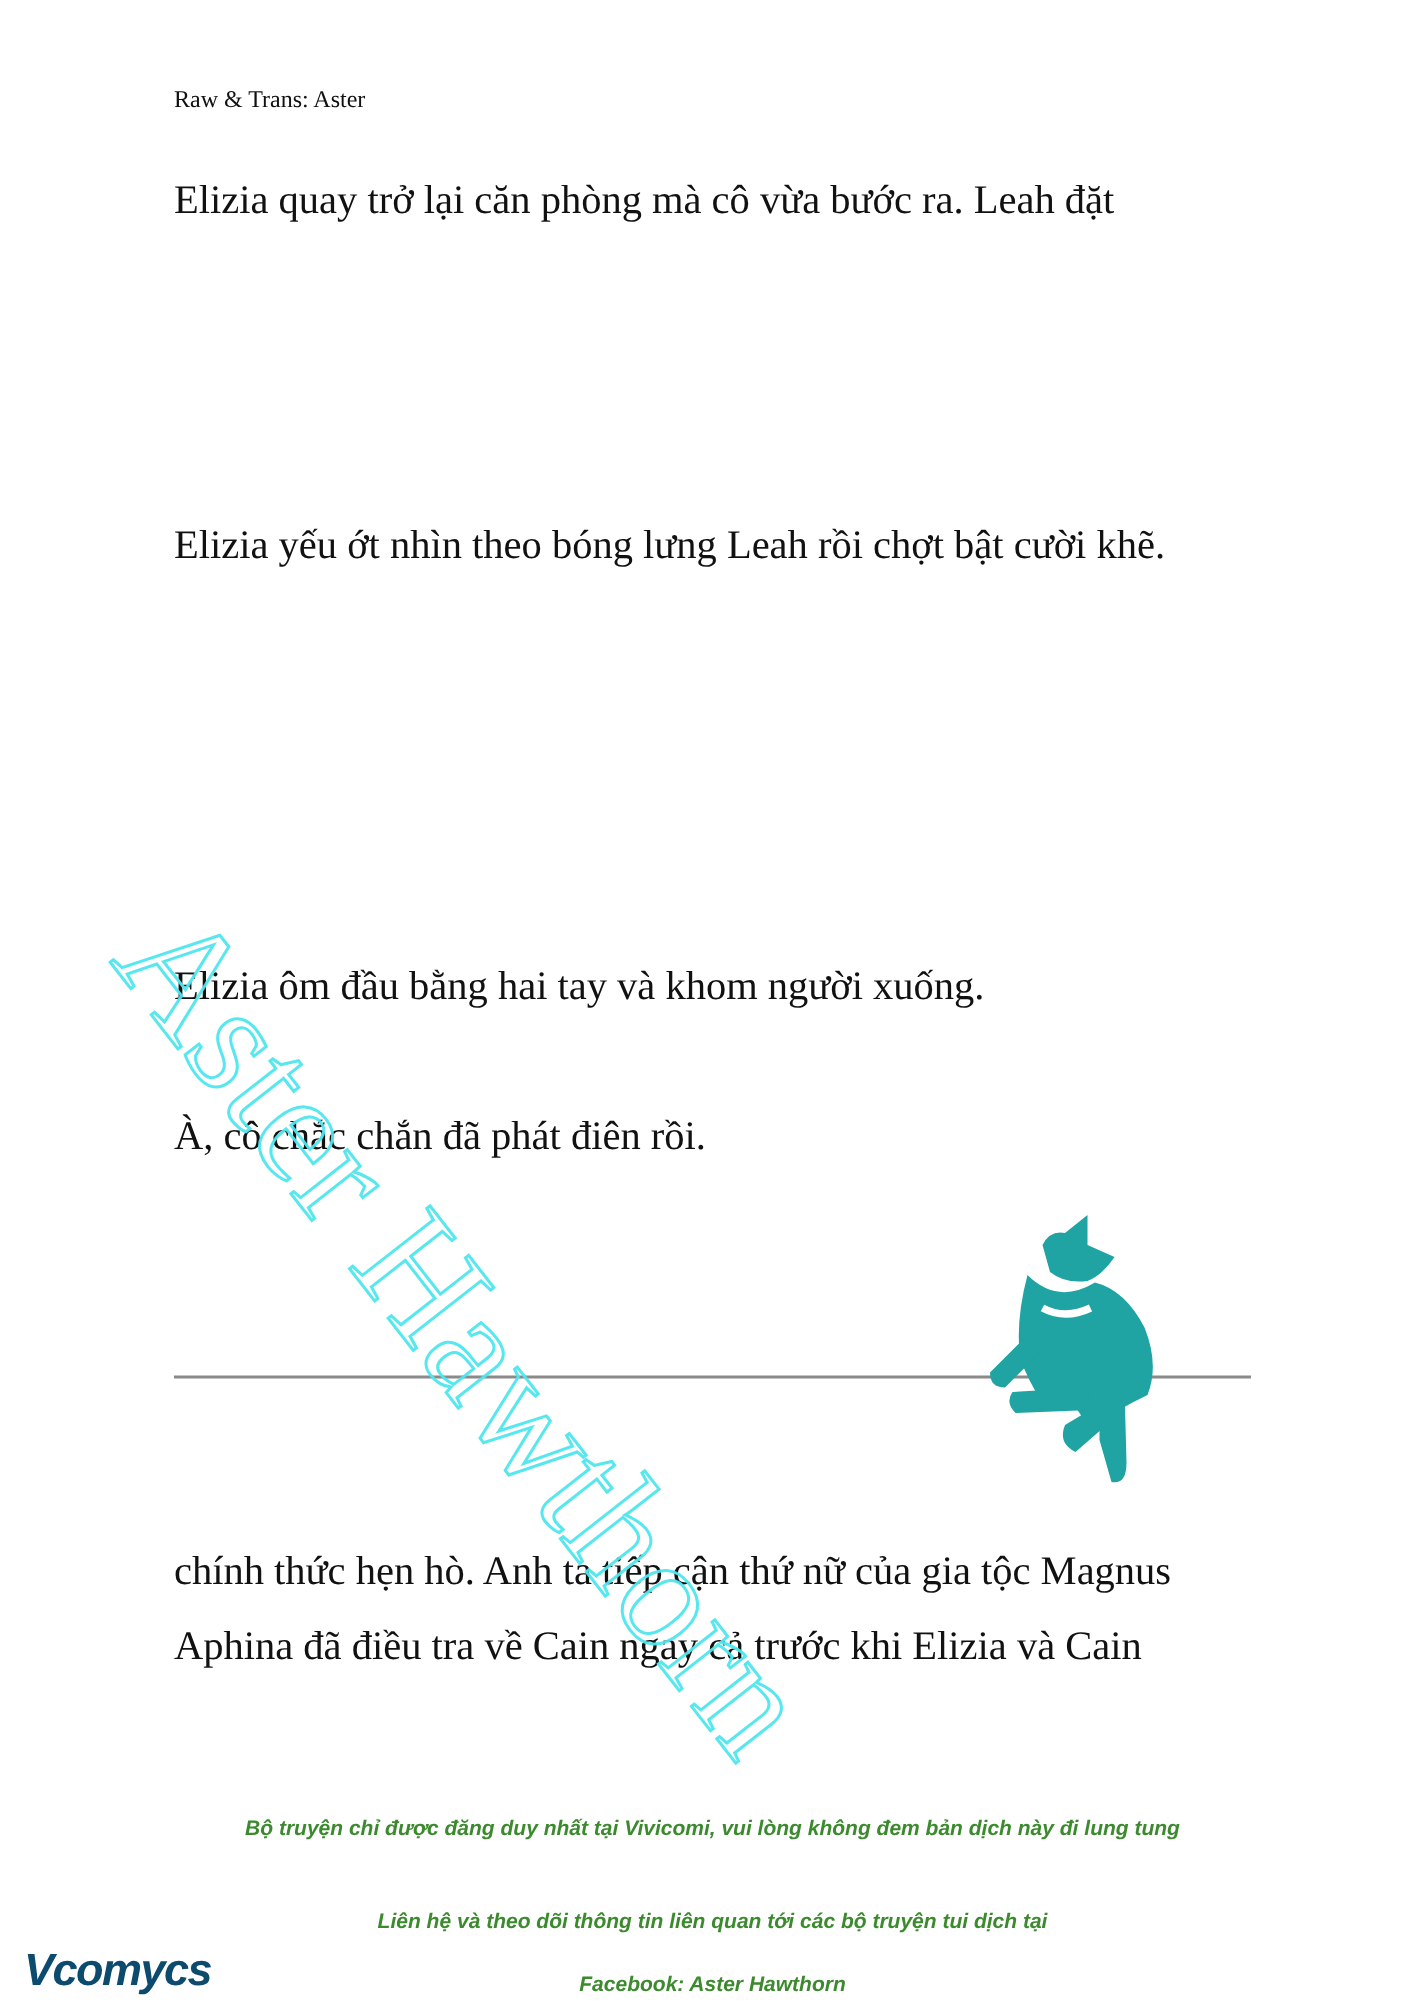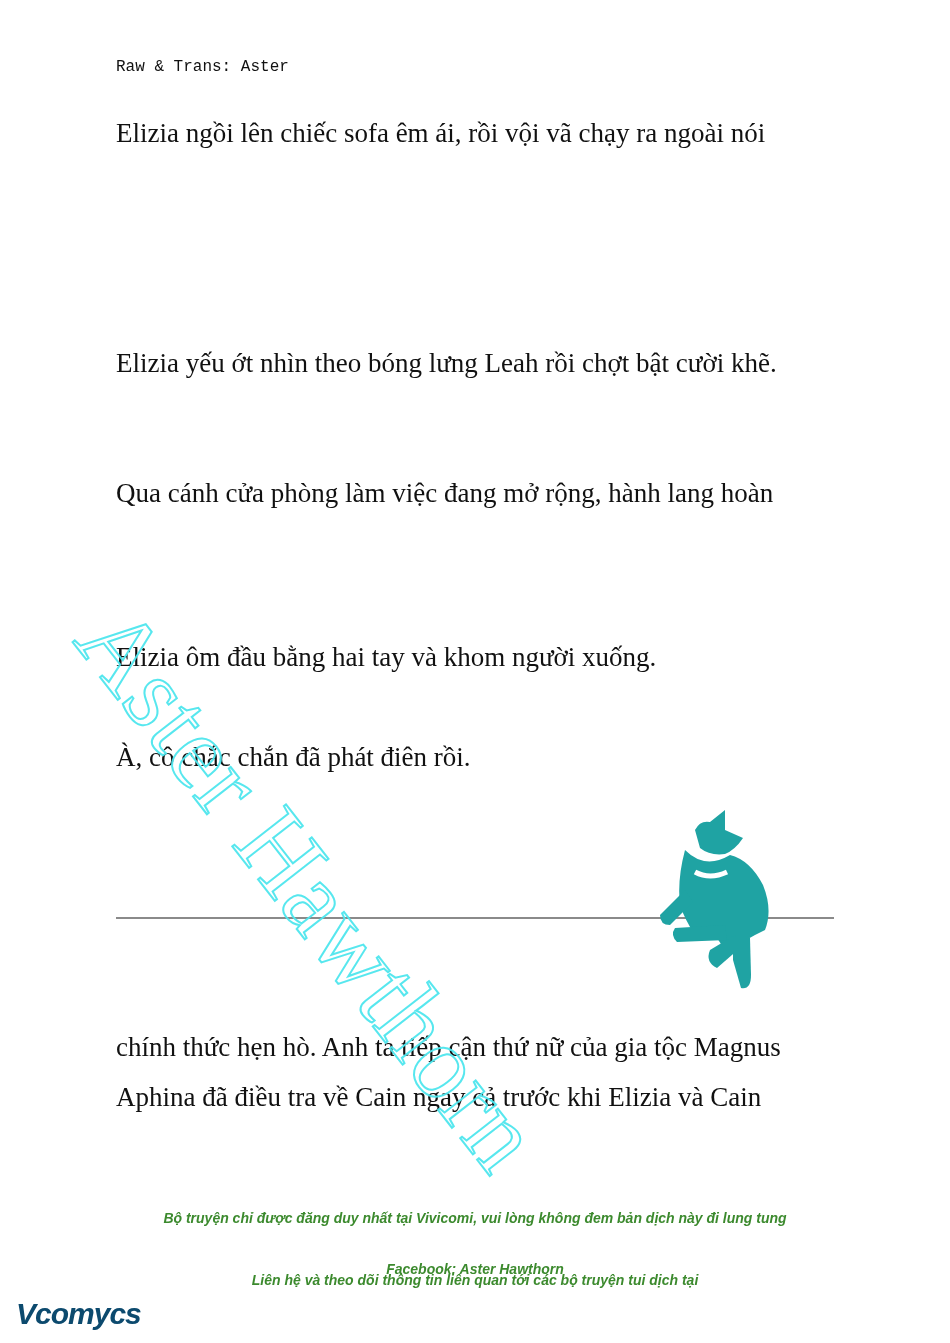--- a/index.html
+++ b/index.html
@@ -1,39 +1,38 @@
 <!DOCTYPE html>
 <html><head>
 <meta charset="utf-8">
 <style>
   html, body { margin: 0; padding: 0; }
   body { width: 950px; height: 1343px; background: #ffffff; position: relative; overflow: hidden; font-family: "Liberation Serif", serif; }
-  .header { position: absolute; left: 116px; top: 58px; font-family: Liberation Mono, monospace; font-size: 16px; color: #111; }
+  .header { position: absolute; left: 116px; top: 58px; font-family: Liberation Serif, serif; font-size: 16px; color: #111; }
   .para { position: absolute; left: 116px; width: 740px; font-size: 27px; line-height: 50px; color: #111; }
   .divider { position: absolute; left: 116px; top: 917px; width: 718px; height: 2px; background: #8a8a8a; }
   .watermark { position: absolute; left: 100px; top: 560px; font-family: "Liberation Serif", serif; font-size: 104px; color: transparent; -webkit-text-stroke: 2px #4fe6ee; transform: rotate(52deg); transform-origin: left center; white-space: nowrap; letter-spacing: 1px; opacity: 0.95; }
   .cat { position: absolute; left: 655px; top: 810px; width: 125px; height: 180px; }
   .footer { position: absolute; left: 0; width: 950px; text-align: center; font-family: "Liberation Sans", sans-serif; font-style: italic; font-weight: bold; font-size: 14px; color: #3c8a2e; }
   .logo { position: absolute; left: 16px; top: 1297px; font-family: "Liberation Sans", sans-serif; font-style: italic; font-weight: bold; font-size: 30px; color: #0c4a6e; letter-spacing: -1px; }
 </style>
 </head>
 <body>
 
 <div class="header">Raw &amp; Trans: Aster</div>
 
 <div class="para" style="top:108px">
-  <div>Elizia ngồi lên chiếc sofa êm ái, rồi vội vã chạy ra ngoài nói</div>
+  <div>Elizia quay trở lại căn phòng mà cô vừa bước ra. Leah đặt</div>
 </div>
 
 <div class="para" style="top:338px">
   <div>Elizia yếu ớt nhìn theo bóng lưng Leah rồi chợt bật cười khẽ.</div>
 </div>
 
 <div class="para" style="top:468px">
-  <div>Qua cánh cửa phòng làm việc đang mở rộng, hành lang hoàn</div>
 </div>
 
 <div class="para" style="top:632px">
   <div>Elizia ôm đầu bằng hai tay và khom người xuống.</div>
 </div>
 
 <div class="para" style="top:732px">
   <div>À, cô chắc chắn đã phát điên rồi.</div>
 </div>
 
@@ -53,15 +52,15 @@
     <path d="M5 105 L30 80 L38 92 L15 115 Q5 115 5 105 Z"></path>
     <path d="M20 118 L70 115 L72 130 L22 132 Q15 125 20 118 Z"></path>
     <path d="M55 140 L80 125 L85 138 L62 158 Q50 152 55 140 Z"></path>
     <path d="M78 128 L95 128 L96 165 Q96 180 86 178 L78 150 Z"></path>
   </g>
   <path d="M40 62 Q55 70 72 62" stroke="#ffffff" stroke-width="5" fill="none"></path>
 </svg>
 
 <div class="footer" style="top:1210px">Bộ truyện chỉ được đăng duy nhất tại Vivicomi, vui lòng không đem bản dịch này đi lung tung</div>
 <div class="footer" style="top:1272px">Liên hệ và theo dõi thông tin liên quan tới các bộ truyện tui dịch tại</div>
-<div class="footer" style="top:1261px">Facebook: Aster Hawthorn</div>
+<div class="footer" style="top:1314px">Facebook: Aster Hawthorn</div>
 
 <div class="logo">Vcomycs</div>
 
 </body></html>

